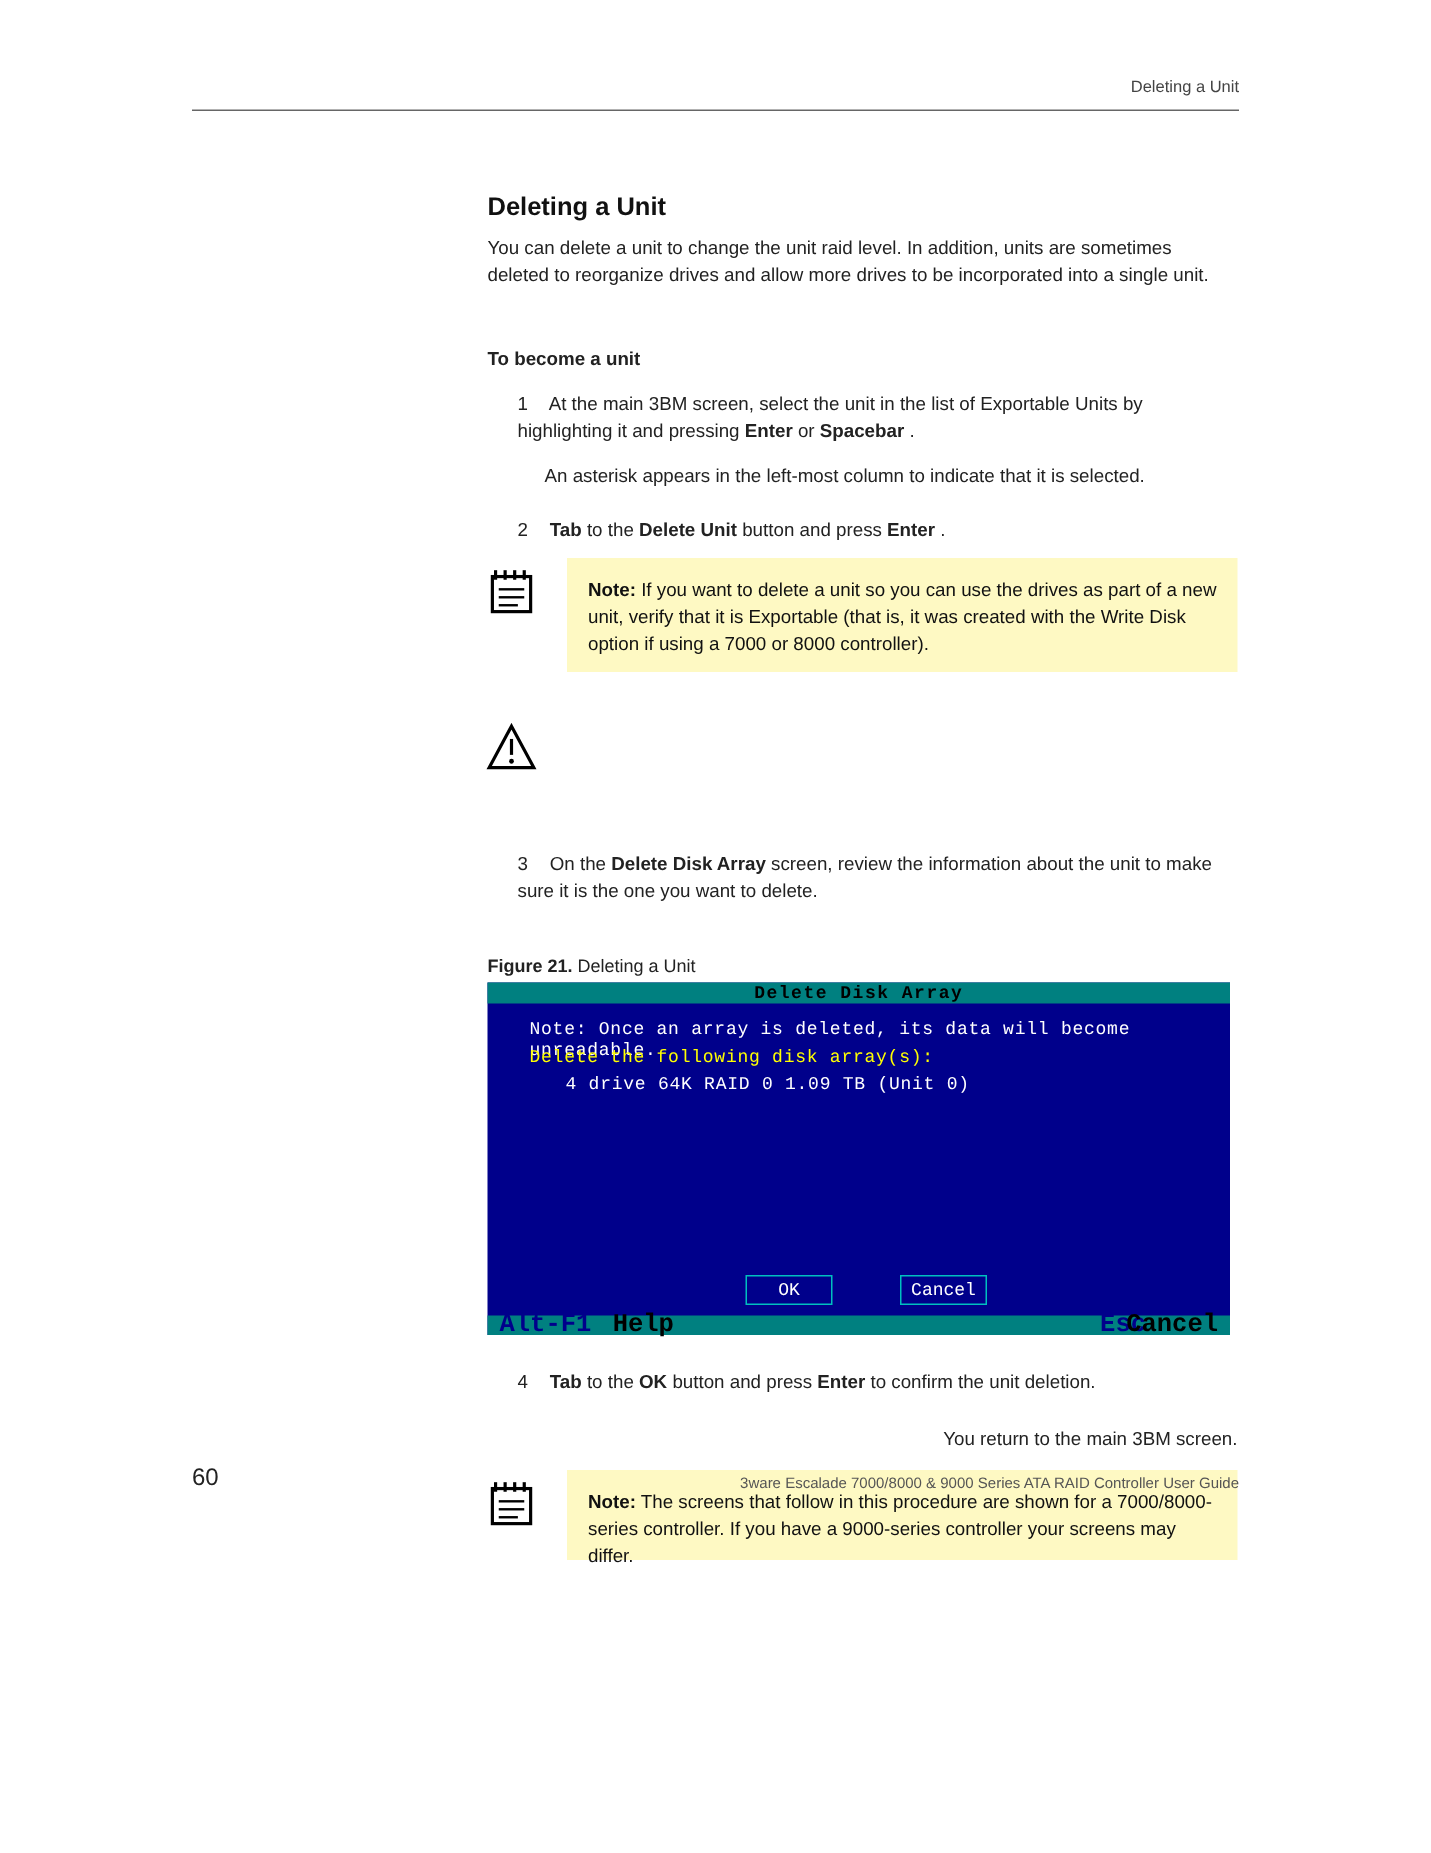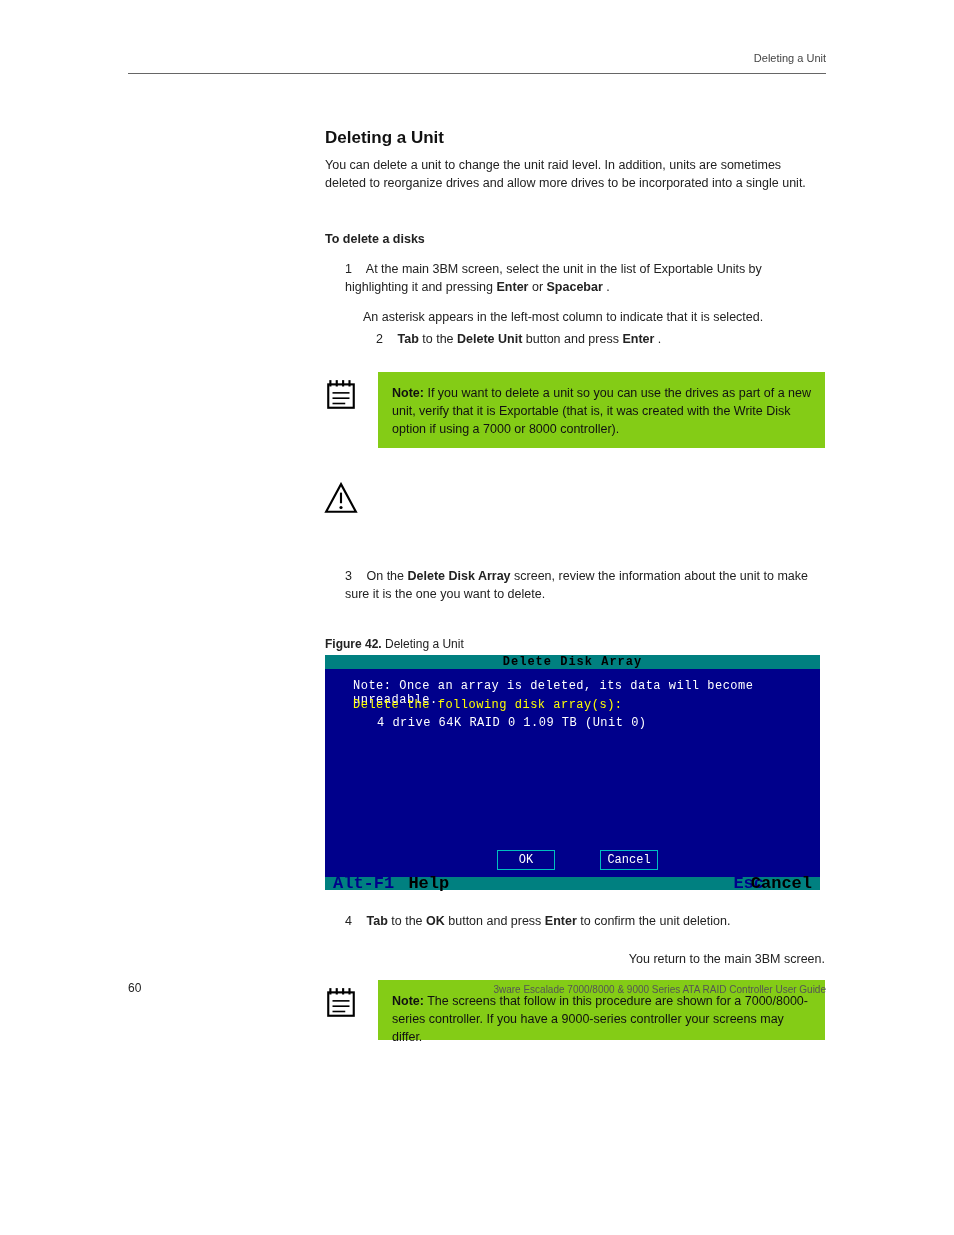--- a/index.html
+++ b/index.html
@@ -14,50 +14,50 @@
 
   .section-title { font-weight: bold; font-size: 17px; color: #111; }
   .para { font-size: 12.5px; color: #222; line-height: 1.45; }
   .step { font-size: 12.5px; color: #222; line-height: 1.45; }
   .step-num { display: inline-block; width: 18px; }
   .bold { font-weight: bold; }
 
   .note-icon { position: absolute; left: 324px; width: 36px; height: 36px; }
   .warn-icon { position: absolute; left: 324px; width: 36px; height: 36px; }
 
-  .callout { position: absolute; left: 378px; width: 447px; background: #84cc16; padding: 12px 14px; font-size: 12.5px; color: #111; line-height: 1.45; }
+  .callout { position: absolute; left: 378px; width: 447px; background: #fef9c3; padding: 12px 14px; font-size: 12.5px; color: #111; line-height: 1.45; }
   .callout .label { font-weight: bold; }
 
   .figcap { position: absolute; left: 325px; font-size: 12px; color: #222; }
 
   
   .bios { position: absolute; left: 325px; top: 655px; width: 495px; height: 235px; background: #00008b; font-family: "Courier New", monospace; font-size: 12px; color: #fff; }
   .bios-titlebar { position: absolute; top: 0; left: 0; right: 0; height: 14px; background: #008080; color: #000; text-align: center; font-weight: bold; font-size: 12px; line-height: 14px; letter-spacing: 1px; }
   .bios-note { position: absolute; left: 28px; top: 24px; color: #fff; letter-spacing: 0.5px; }
   .bios-prompt { position: absolute; left: 28px; top: 43px; color: #ffff00; letter-spacing: 0.5px; }
   .bios-entry { position: absolute; left: 52px; top: 61px; color: #fff; letter-spacing: 0.5px; }
   .bios-btn { position: absolute; top: 195px; width: 58px; height: 20px; border: 1px solid #00bfbf; color: #fff; text-align: center; line-height: 18px; font-size: 12px; background: transparent; cursor: pointer; }
   .bios-btn-ok { left: 172px; }
   .bios-btn-cancel { left: 275px; width: 58px; }
   .bios-footer { position: absolute; bottom: 0; left: 0; right: 0; height: 13px; background: #008080; font-size: 17px; line-height: 13px; }
   .bios-footer .fkey { color: #00008b; font-weight: bold; margin-left: 8px; }
   .bios-footer .flabel { color: #000; font-weight: bold; margin-left: 4px; }
   .bios-footer .esc { position: absolute; right: 56px; color: #00008b; font-weight: bold; }
   .bios-footer .canc { position: absolute; right: 8px; color: #000; font-weight: bold; }
 
-  .page-left-num { position: absolute; left: 128px; bottom: 40px; font-size: 12px; color: #222; }
+  .page-left-num { position: absolute; left: 128px; bottom: 40px; font-size: 16px; color: #222; }
   .page-footer { position: absolute; right: 128px; bottom: 40px; font-size: 10px; color: #555; }
 
   
   .t1 { top: 128px; }
   .t2 { top: 156px; }
   .t3 { top: 230px; }
   .t4 { top: 260px; }
   .t5 { top: 308px; }
-  .t6 { top: 330px; margin-left: 31px; }
+  .t6 { top: 344px; }
 
   .co1 { top: 372px; height: 76px; }
   .ic1 { top: 378px; }
   .co2 { top: 472px; height: 76px; }
   .ic2 { top: 482px; }
 
   .t7 { top: 567px; }
   .figc1 { top: 637px; }
   .t8 { top: 912px; }
   .t9 { top: 950px; text-align: right; }
@@ -68,21 +68,21 @@
 <body>
 <div class="page">
 
 <div class="header-region">
   <span class="header-text">Deleting a Unit</span>
   <hr class="header-line">
 </div>
 
 <div class="body-col section-title t1">Deleting a Unit</div>
 <div class="body-col para t2">You can delete a unit to change the unit raid level. In addition, units are sometimes deleted to reorganize drives and allow more drives to be incorporated into a single unit.</div>
-<div class="body-col para bold t3">To delete a disks</div>
+<div class="body-col para bold t3">To become a unit</div>
 
 <div class="indent-col step t4">
   <span class="step-num">1</span>
   <span>At the main 3BM screen, select the unit in the list of Exportable Units by highlighting it and pressing </span>
   <span class="bold">Enter</span>
   <span> or </span>
   <span class="bold">Spacebar</span>
   <span>.</span>
 </div>
 <div class="indent-col para t5" style="left:363px; width:462px;">An asterisk appears in the left-most column to indicate that it is selected.</div>
@@ -123,21 +123,21 @@
 </div>
 
 <div class="indent-col step t7">
   <span class="step-num">3</span>
   <span>On the </span>
   <span class="bold">Delete Disk Array</span>
   <span> screen, review the information about the unit to make sure it is the one you want to delete.</span>
 </div>
 
 <div class="figcap figc1">
-  <span class="bold">Figure 42.</span>
+  <span class="bold">Figure 21.</span>
   <span> Deleting a Unit</span>
 </div>
 
 <div class="bios">
   <div class="bios-titlebar">Delete Disk Array</div>
   <div class="bios-note">Note: Once an array is deleted, its data will become unreadable.</div>
   <div class="bios-prompt">Delete the following disk array(s):</div>
   <div class="bios-entry">4 drive 64K  RAID 0   1.09 TB (Unit 0)</div>
   <div class="bios-btn bios-btn-ok">OK</div>
   <div class="bios-btn bios-btn-cancel">Cancel</div>

